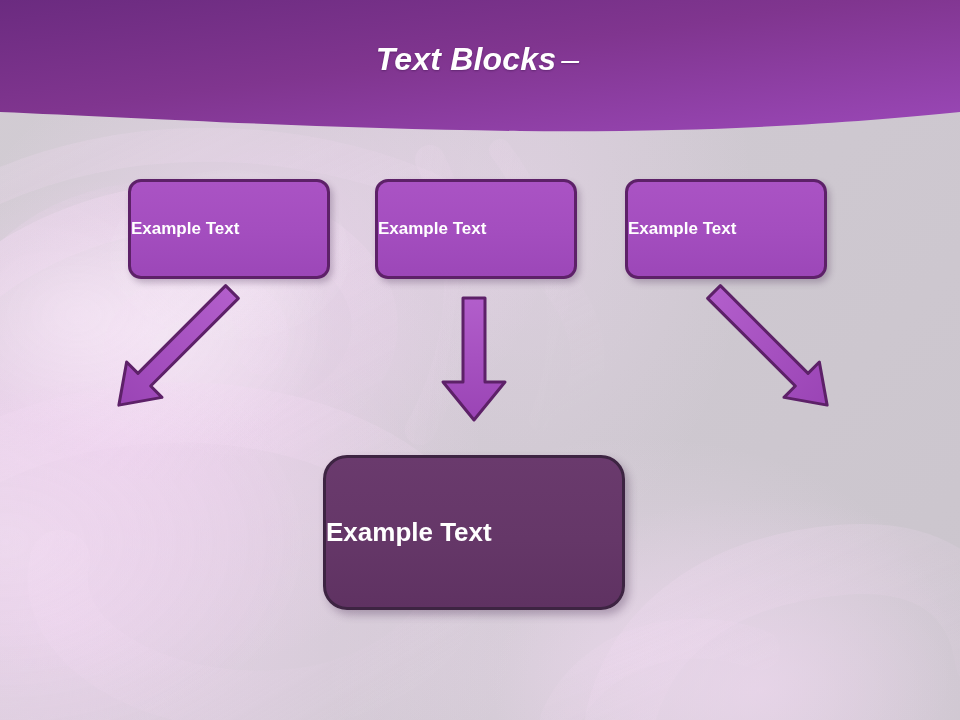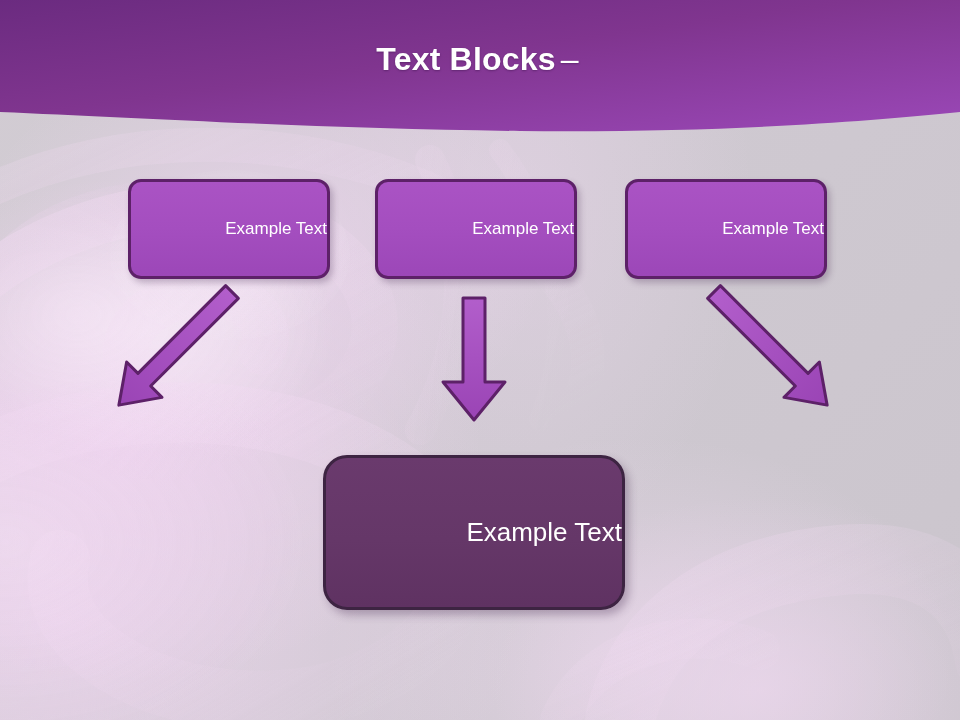--- a/index.html
+++ b/index.html
@@ -36,20 +36,21 @@
     opacity: 0.85;
   }
   .bg-swirl svg { width: 100%; height: 100%; display: block; }
 
   
   .header {
     position: absolute;
     left: 0; top: 0;
     width: 820px;
     height: 140px;
+    font-style: italic;
   }
   .header svg { display: block; width: 960px; height: 140px; }
   .header-title {
     position: absolute;
     left: 0; top: 0;
     width: 960px;
     height: 118px;
     display: flex;
     align-items: center;
     justify-content: center;
@@ -65,23 +66,24 @@
 
   
   .box {
     position: absolute;
     box-sizing: border-box;
     background: linear-gradient(180deg, #aa53c4 0%, #a44ebf 50%, #9c47b8 100%);
     border: 3px solid #5d2168;
     border-radius: 13px;
     display: flex;
     align-items: center;
-    justify-content: flex-end;
+    justify-content: flex-start;
     color: #ffffff;
     box-shadow: 3px 4px 6px rgba(70,40,80,0.28);
+    font-weight: bold;
   }
   .box-top {
     width: 202px;
     height: 100px;
     top: 179px;
     font-size: 17px;
   }
   #box-1 { left: 128px; }
   #box-2 { left: 375px; }
   #box-3 { left: 625px; }

